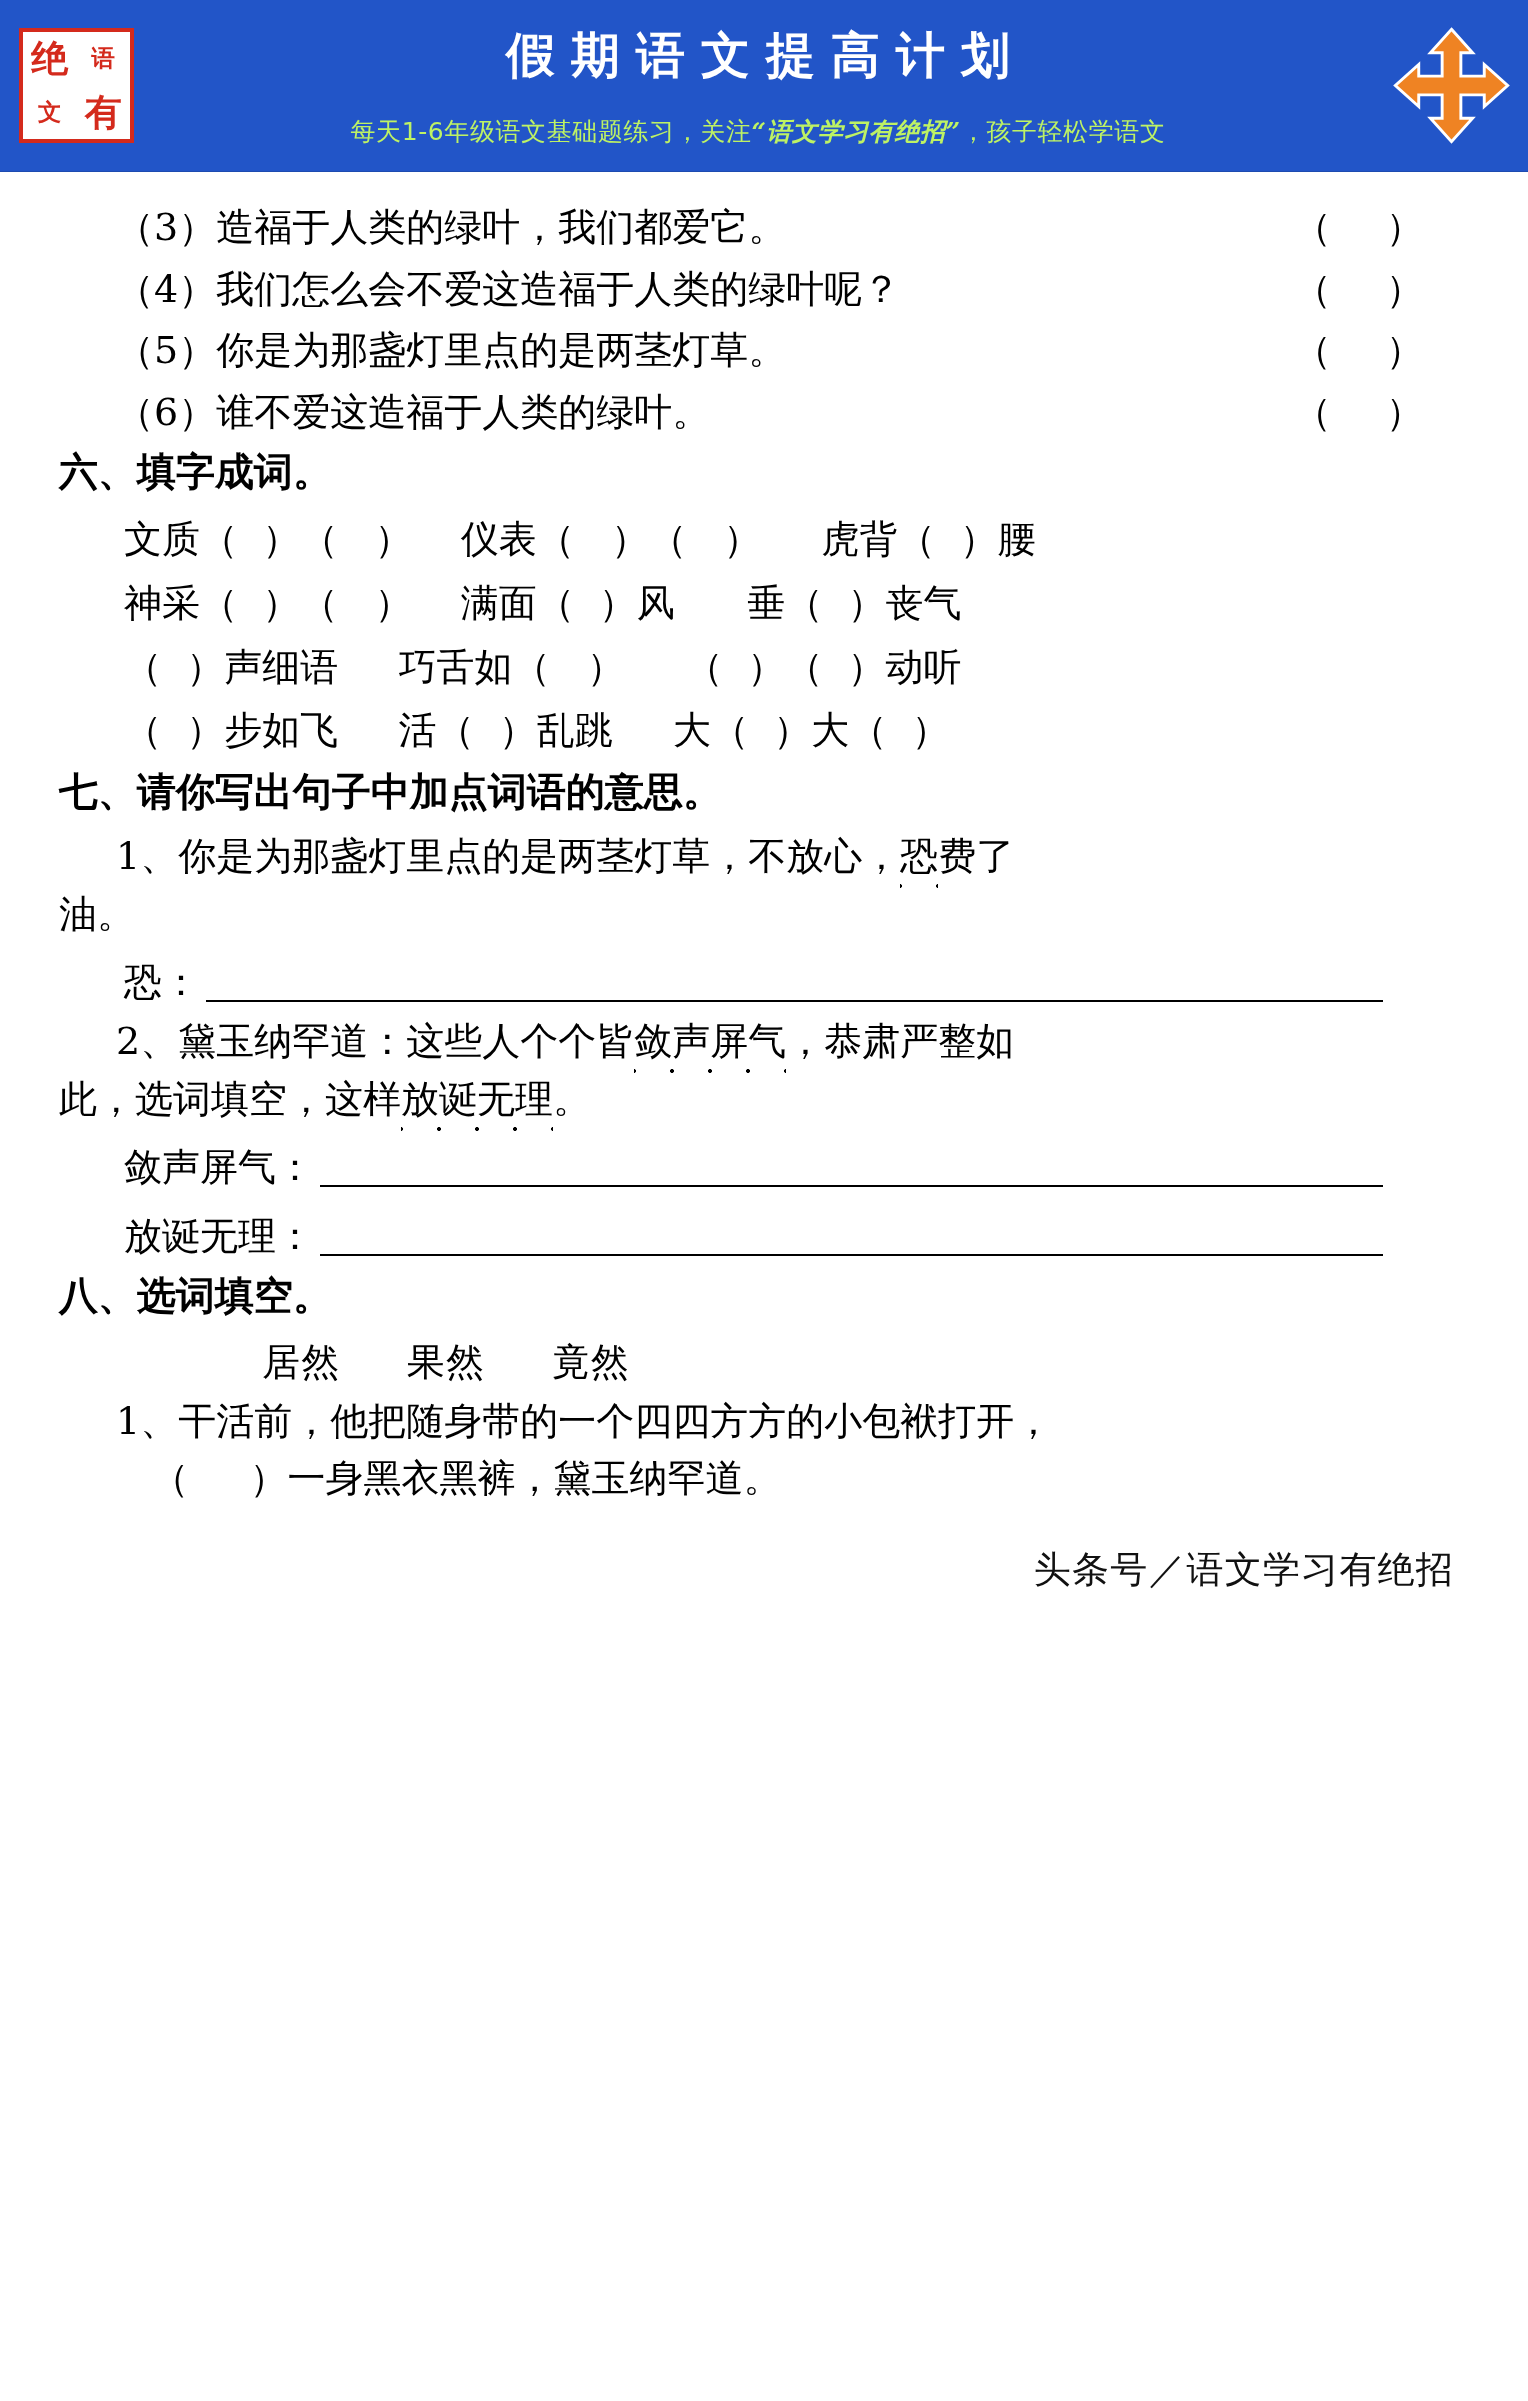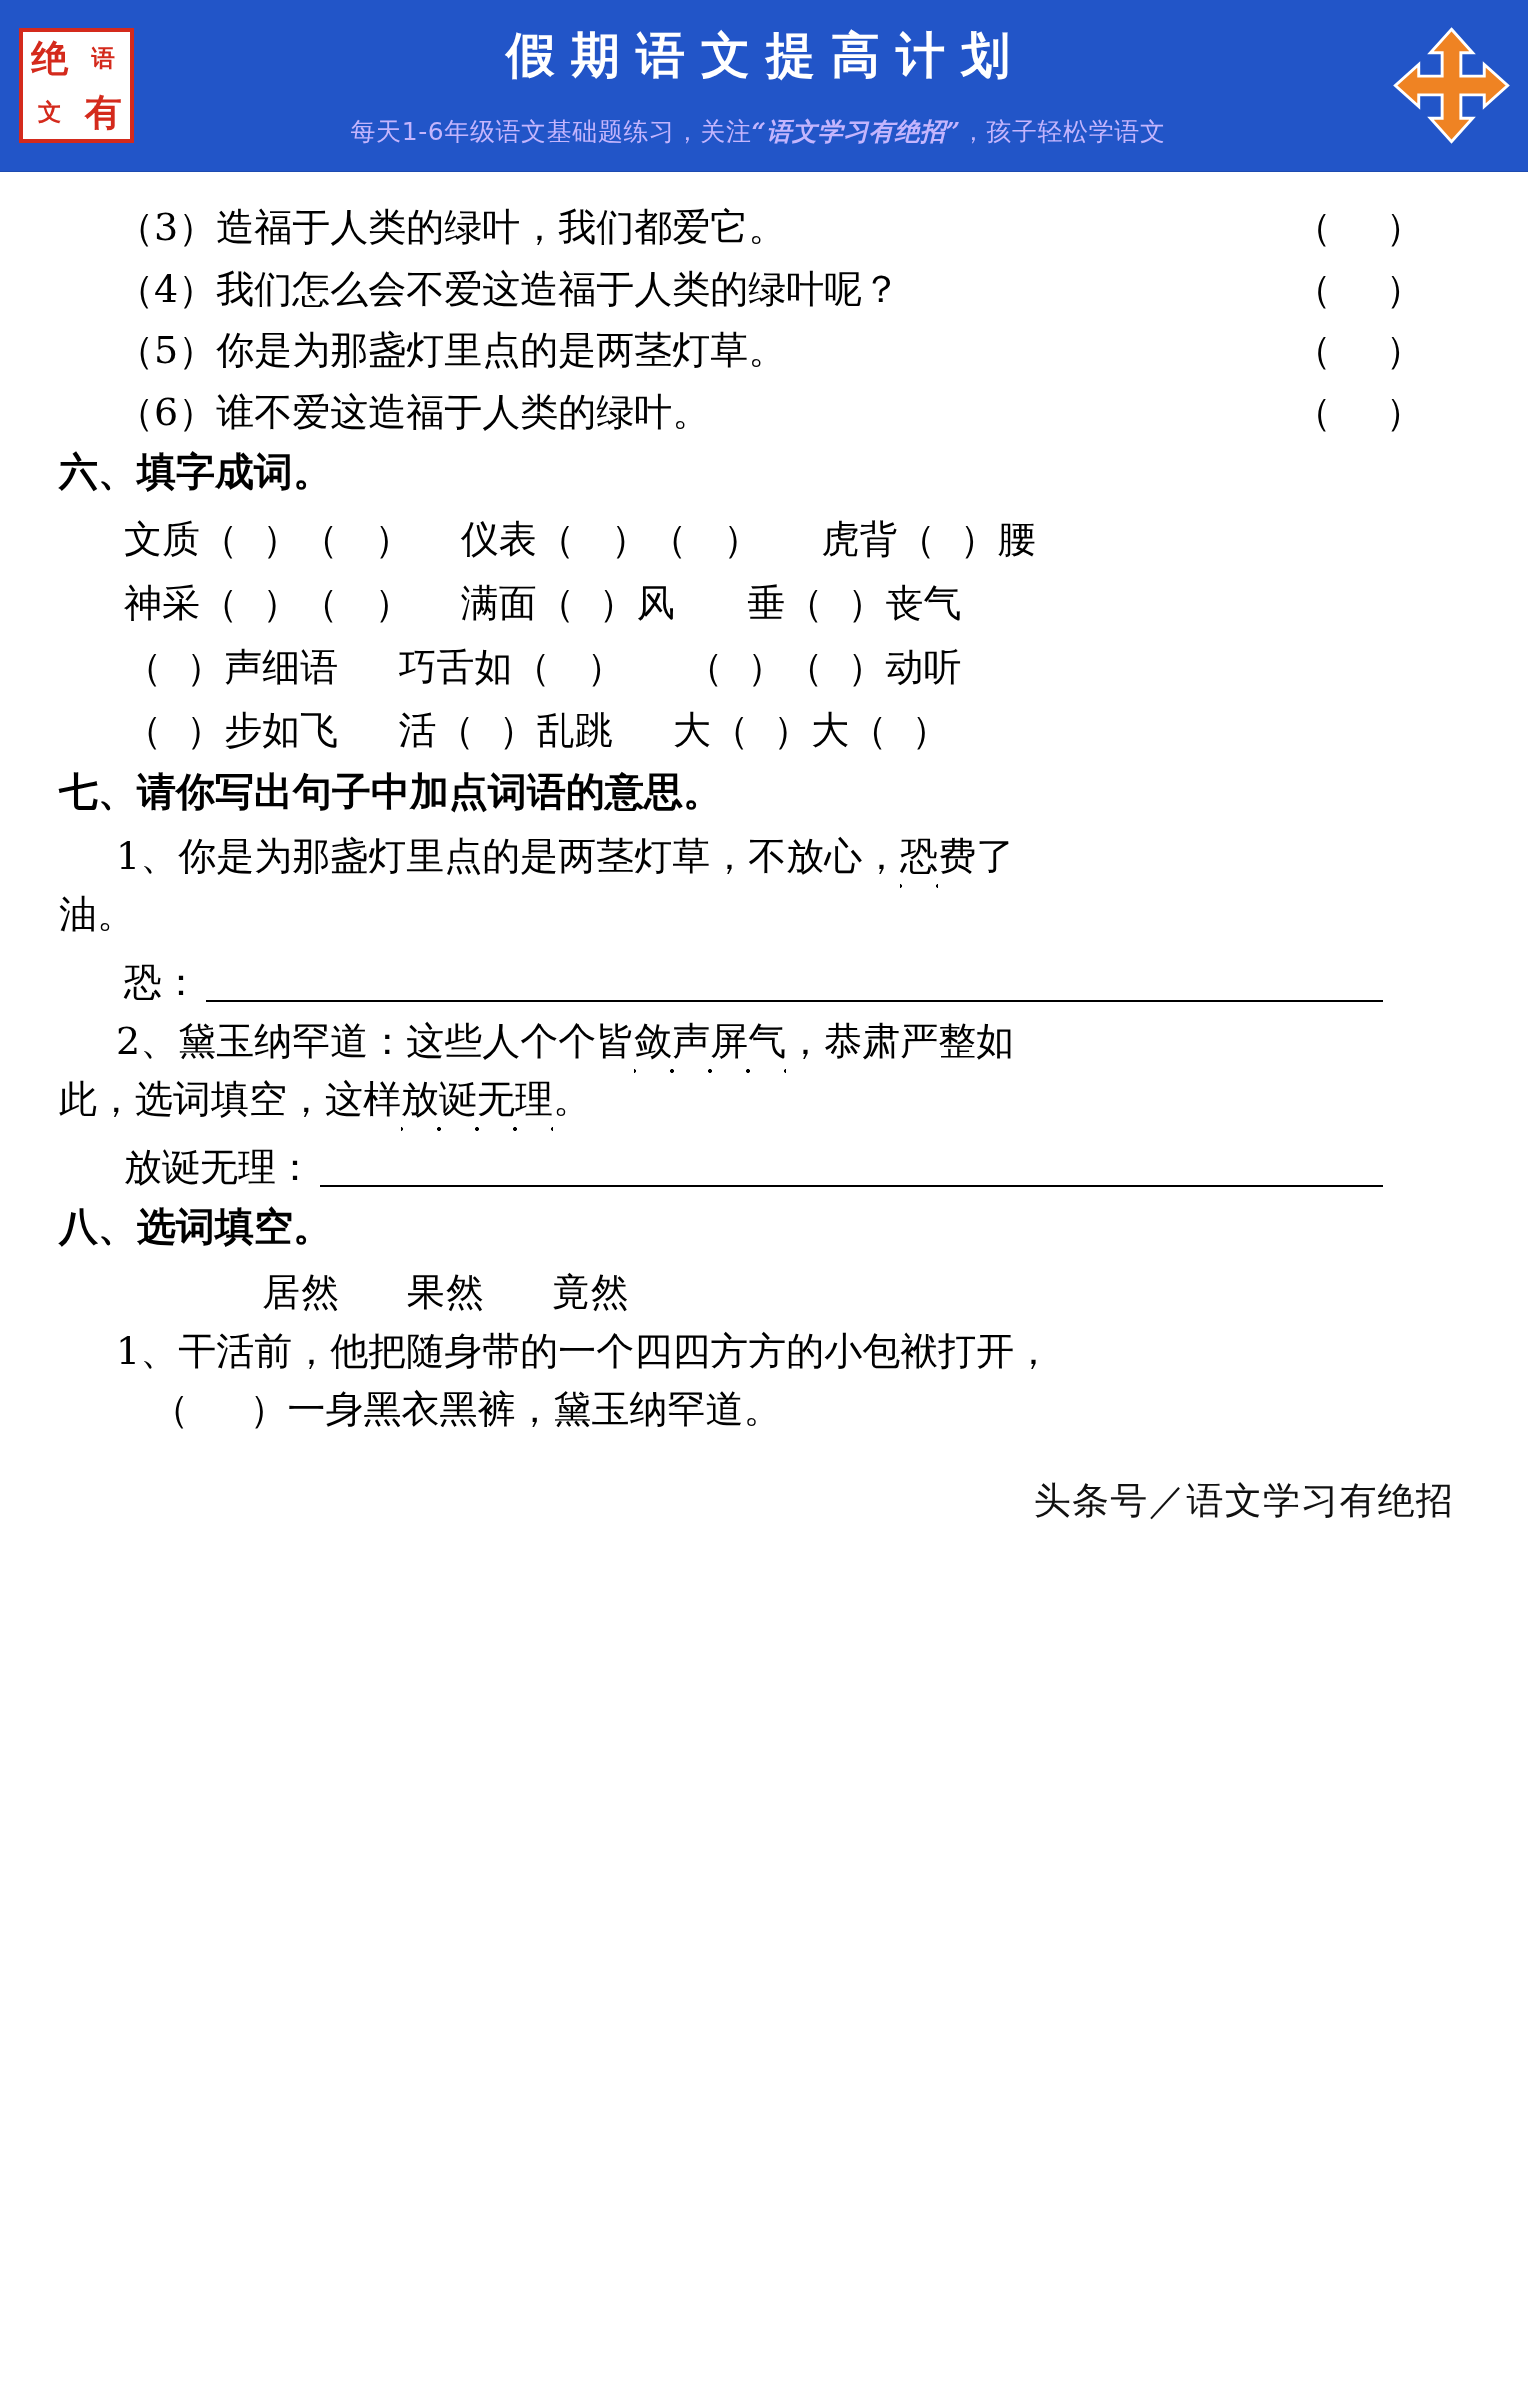--- a/index.html
+++ b/index.html
@@ -72,21 +72,21 @@
     font-size: 49px;
     font-weight: bold;
     color: #ffffff;
     letter-spacing: 16px;
     margin-bottom: 26px;
     text-indent: 16px;
     white-space: nowrap;
   }
   .banner-sub {
     font-size: 25px;
-    color: #c4b5fd;
+    color: #bef264;
     white-space: nowrap;
     letter-spacing: 0.6px;
   }
   .banner-sub .quoted {
     font-family: "DejaVu Serif", "Liberation Serif", serif;
     font-weight: bold;
     font-style: italic;
   }
   .banner-right {
     width: 154px;
@@ -267,20 +267,24 @@
 
     <div class="answer-line">
       <span class="lbl">恐：</span>
       <span class="rule"></span>
     </div>
 
     <div class="line line-indent"><span>2、黛玉纳罕道：这些人个个皆</span><span class="dotted-wrap">敛声屏气</span><span>，恭肃严整如</span></div>
     <div class="line"><span>此，选词填空，这样</span><span class="dotted-wrap">放诞无理</span><span>。</span></div>
 
     <div class="answer-line">
+      <span class="lbl">敛声屏气：</span>
+      <span class="rule"></span>
+    </div>
+    <div class="answer-line">
       <span class="lbl">放诞无理：</span>
       <span class="rule"></span>
     </div>
 
     <div class="section-title">八、选词填空。</div>
     <div class="word-bank">居然     果然     竟然</div>
     <div class="line line-indent">1、干活前，他把随身带的一个四四方方的小包袱打开，</div>
     <div class="line line-indent2">（     ）一身黑衣黑裤，黛玉纳罕道。</div>
 
   </div>

